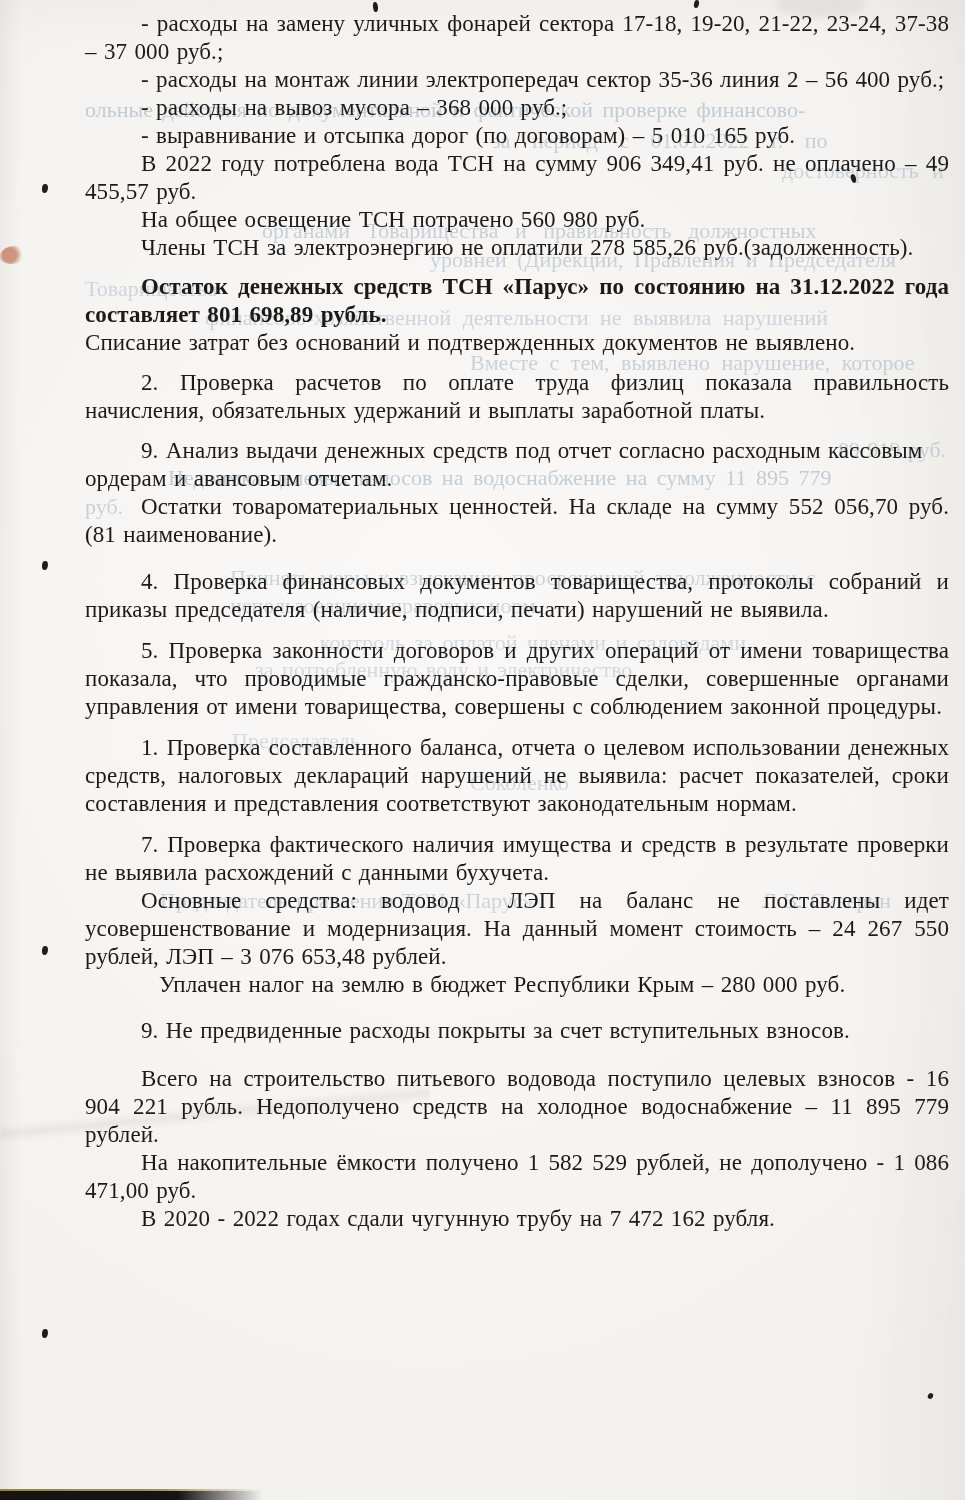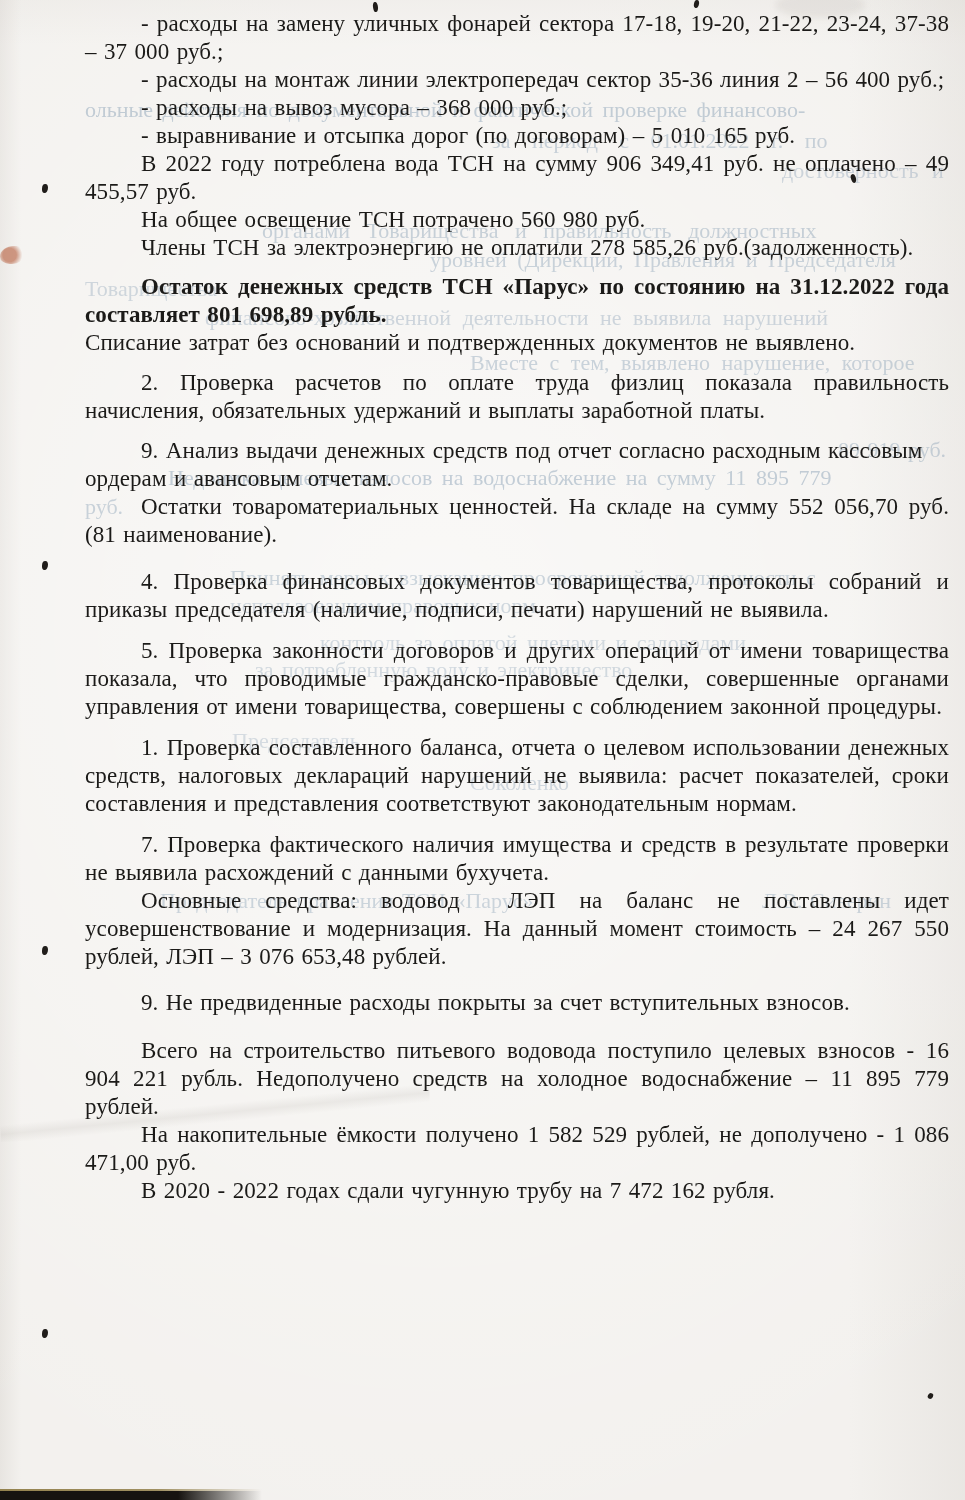--- a/index.html
+++ b/index.html
@@ -90,20 +90,21 @@
       <p class="para ind jst bold" style="margin-top: 11px;">Остаток денежных средств ТСН «Парус» по состоянию на 31.12.2022 года составляет 801 698,89 рубль.</p>
       <p class="para">Списание затрат без оснований и подтвержденных документов не выявлено.</p>
       <p class="para ind jst" style="margin-top: 12px;">2. Проверка расчетов по оплате труда физлиц показала правильность начисления, обязательных удержаний и выплаты заработной платы.</p>
       <p class="para ind" style="margin-top: 12px;">9. Анализ выдачи денежных средств под отчет согласно расходным кассовым ордерам и авансовым отчетам.</p>
       <p class="para ind jst">Остатки товароматериальных ценностей. На складе на сумму 552 056,70 руб. (81 наименование).</p>
       <p class="para ind jst" style="margin-top: 19px;">4. Проверка финансовых документов товарищества, протоколы собраний и приказы председателя (наличие, подписи, печати) нарушений не выявила.</p>
       <p class="para ind jst" style="margin-top: 13px;">5. Проверка законности договоров и других операций от имени товарищества показала, что проводимые гражданско-правовые сделки, совершенные органами управления от имени товарищества, совершены с соблюдением законной процедуры.</p>
       <p class="para ind jst" style="margin-top: 13px;">1. Проверка составленного баланса, отчета о целевом использовании денежных средств, налоговых деклараций нарушений не выявила: расчет показателей, сроки составления и представления соответствуют законодательным нормам.</p>
       <p class="para ind jst" style="margin-top: 13px;">7. Проверка фактического наличия имущества и средств в результате проверки не выявила расхождений с данными бухучета.</p>
       <p class="para ind jst">Основные средства: водовод&nbsp; ЛЭП на баланс не поставлены идет усовершенствование и модернизация. На данный момент стоимость – 24 267 550 рублей, ЛЭП – 3 076 653,48 рублей.</p>
+      <p class="para ind" style="text-indent: 74px;">Уплачен налог на землю в бюджет Республики Крым – 280 000 руб.</p>
       <p class="para ind" style="margin-top: 18px;">9. Не предвиденные расходы покрыты за счет вступительных взносов.</p>
       <p class="para ind jst" style="margin-top: 20px;">Всего на строительство питьевого водовода поступило целевых взносов - 16 904 221 рубль. Недополучено средств на холодное водоснабжение – 11 895 779 рублей.</p>
       <p class="para ind jst">На накопительные ёмкости получено 1 582 529 рублей, не дополучено - 1 086 471,00 руб.</p>
       <p class="para ind">В 2020 - 2022 годах сдали чугунную трубу на 7 472 162 рубля.</p>
     </div>
   <div class="bottom-band" style="left: 0px; top: 1491px; width: 262px; height: 9px;">
       <div class="bottom-band-fill"></div>
     </div>
 <div class="speck" style="left: 373px; top: 2px; width: 5px; height: 10px; transform: rotate(-12deg);"></div>
     <div class="speck" style="left: 694px; top: 0px; width: 5px; height: 8px; transform: rotate(8deg);"></div>

